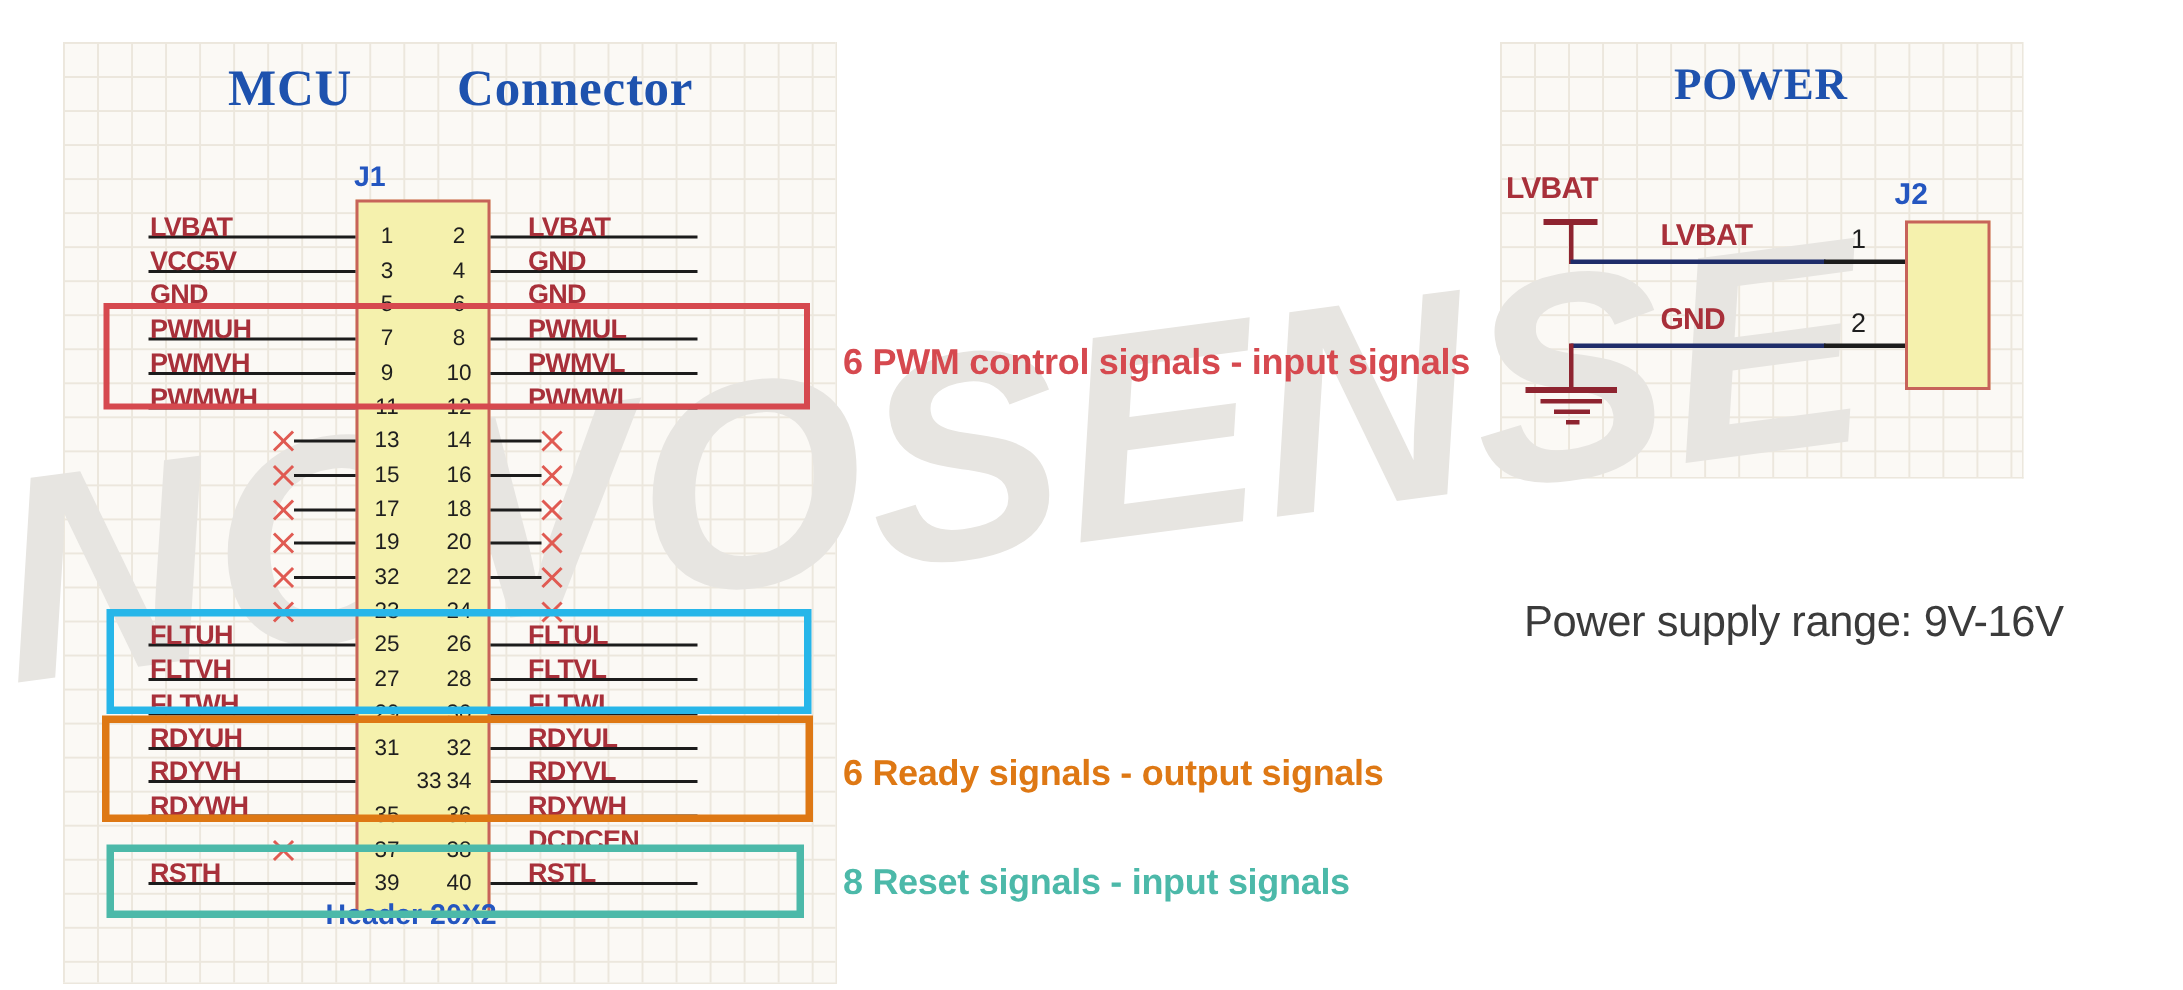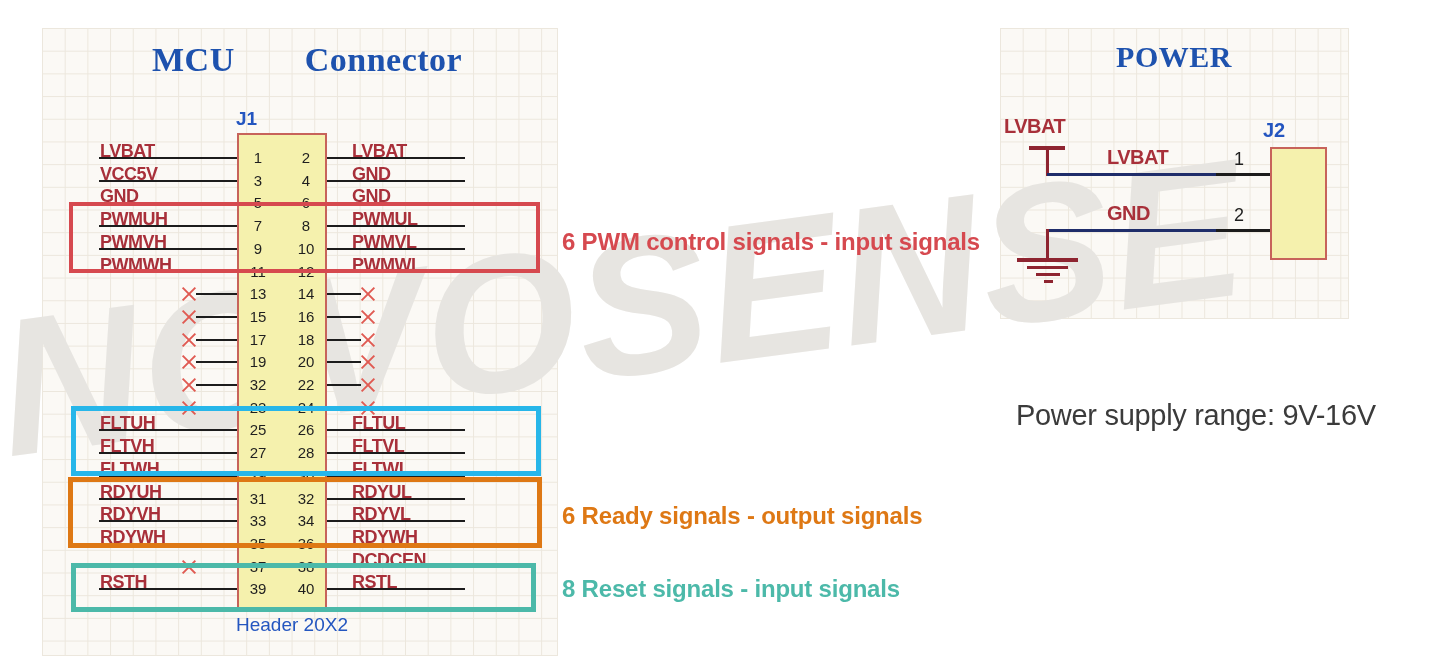--- a/index.html
+++ b/index.html
@@ -39,22 +39,22 @@
   #j2-designator { left:1263px; top:119px; font-size:20px; }
   #j1-body {
     position:absolute; z-index:2; left:237px; top:133px; width:90px; height:478px;
     background:#f5f1ad; border:2px solid #c7635a; box-sizing:border-box;
   }
   #j2-body {
     position:absolute; z-index:2; left:1270px; top:147px; width:57px; height:113px;
     background:#f5f1ad; border:2px solid #c7635a; box-sizing:border-box;
   }
   #j1-footprint {
-    position:absolute; z-index:2; left:217px; top:614px; width:150px;
-    text-align:center; font-size:19px; font-weight:400; color:#2456c0;
+    position:absolute; z-index:2; left:217px; top:600px; width:150px;
+    text-align:left; font-size:19px; font-weight:700; color:#2456c0;
   }
   .wire  { position:absolute; z-index:2; height:2px; background:#1c1c1c; }
   .wire-navy { position:absolute; z-index:2; height:3px; background:#1f2d6a; }
   .wire-blk3 { position:absolute; z-index:2; height:3px; background:#1c1c1c; }
   .net-label {
     position:absolute; z-index:2; font-size:18px; font-weight:700;
     letter-spacing:-0.5px; color:#a8303a; white-space:nowrap;
   }
   .pin-num {
     position:absolute; z-index:2; width:36px; height:16px; line-height:16px;
@@ -207,21 +207,21 @@
       <div class="wire" style="left: 99px; top: 498px; width: 138px;"></div>
       <div class="net-label" style="left: 100px; top: 482px;">RDYUH</div>
       <div class="wire" style="left: 327px; top: 498px; width: 138px;"></div>
       <div class="net-label" style="left: 352px; top: 482px;">RDYUL</div>
       <div class="pin-num" style="left: 240px; top: 491px;">31</div>
       <div class="pin-num" style="left: 288px; top: 491px;">32</div>
       <div class="wire" style="left: 99px; top: 520px; width: 138px;"></div>
       <div class="net-label" style="left: 100px; top: 504px;">RDYVH</div>
       <div class="wire" style="left: 327px; top: 520px; width: 138px;"></div>
       <div class="net-label" style="left: 352px; top: 504px;">RDYVL</div>
-      <div class="pin-num" style="left: 240px; top: 513px;">33</div>
+      <div class="pin-num" style="left: 240px; top: 513px; padding-left: 28px;">33</div>
       <div class="pin-num" style="left: 288px; top: 513px;">34</div>
       <div class="wire" style="left: 99px; top: 543px; width: 138px;"></div>
       <div class="net-label" style="left: 100px; top: 527px;">RDYWH</div>
       <div class="wire" style="left: 327px; top: 543px; width: 138px;"></div>
       <div class="net-label" style="left: 352px; top: 527px;">RDYWH</div>
       <div class="pin-num" style="left: 240px; top: 536px;">35</div>
       <div class="pin-num" style="left: 288px; top: 536px;">36</div>
       <div class="wire" style="left: 196px; top: 566px; width: 41px;"></div>
       <div class="ncx" style="left: 181px; top: 559px;"></div>
       <div class="wire" style="left: 327px; top: 566px; width: 138px;"></div>

